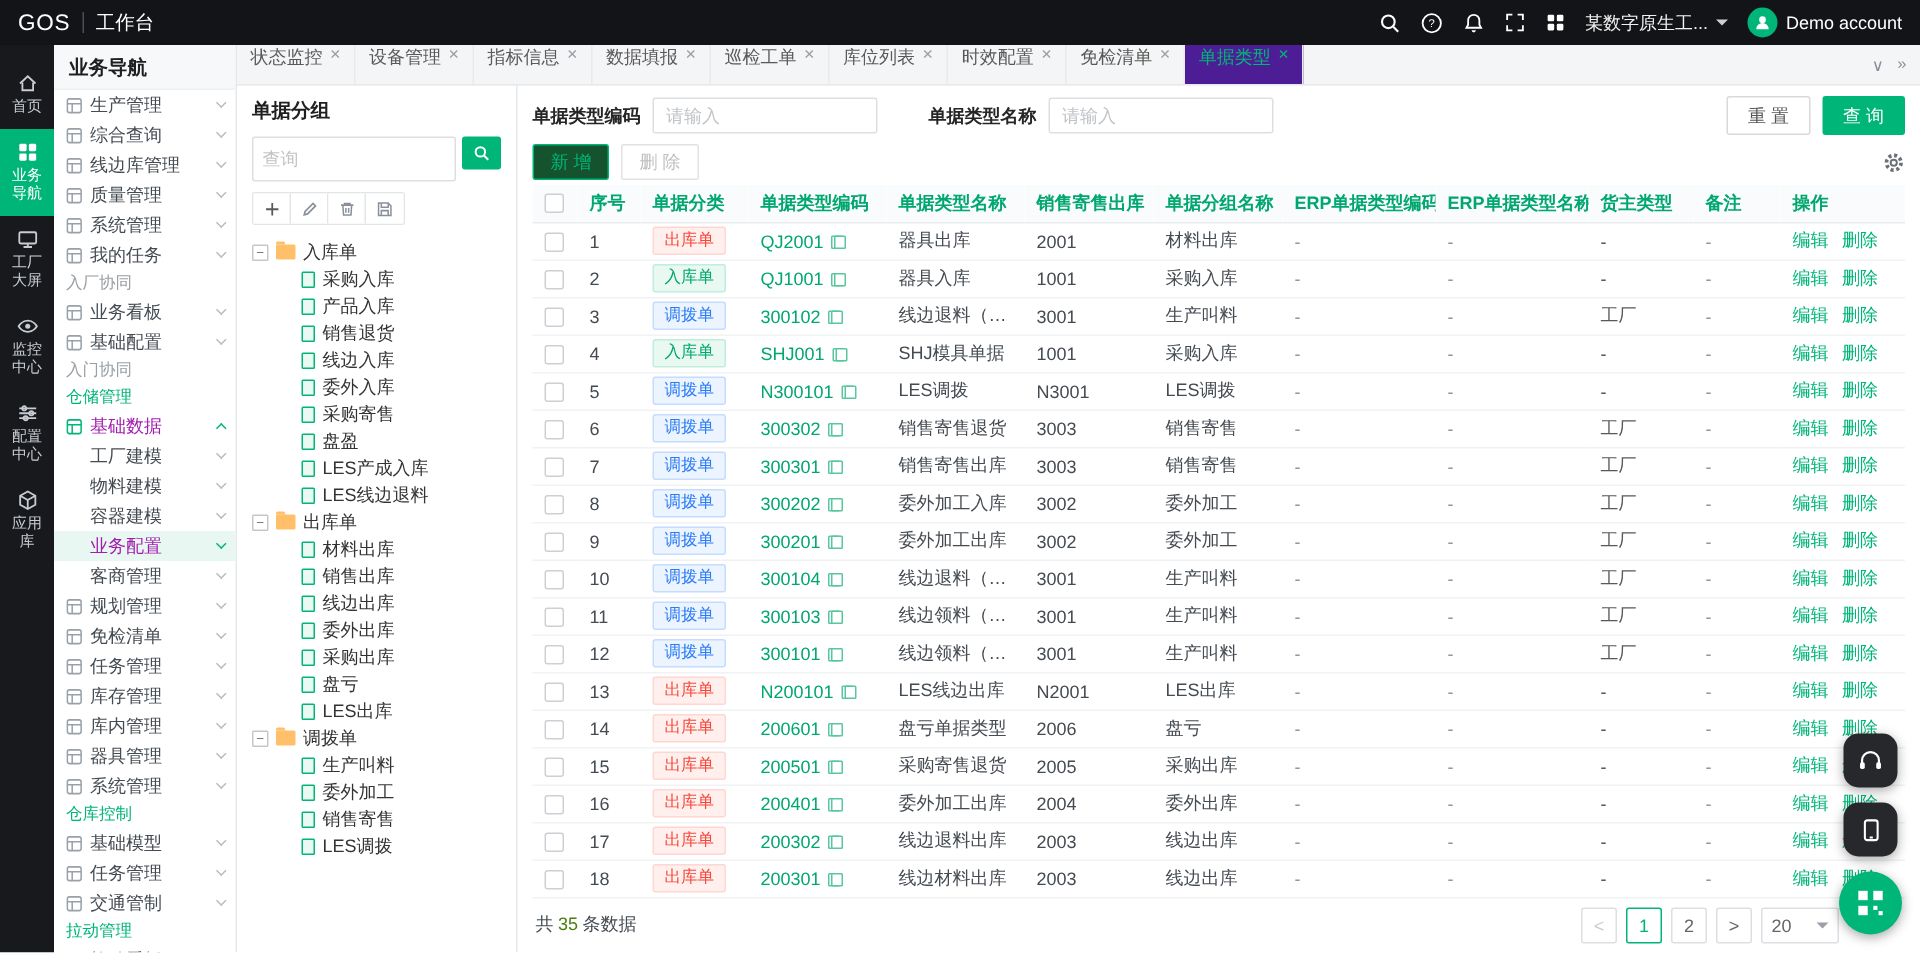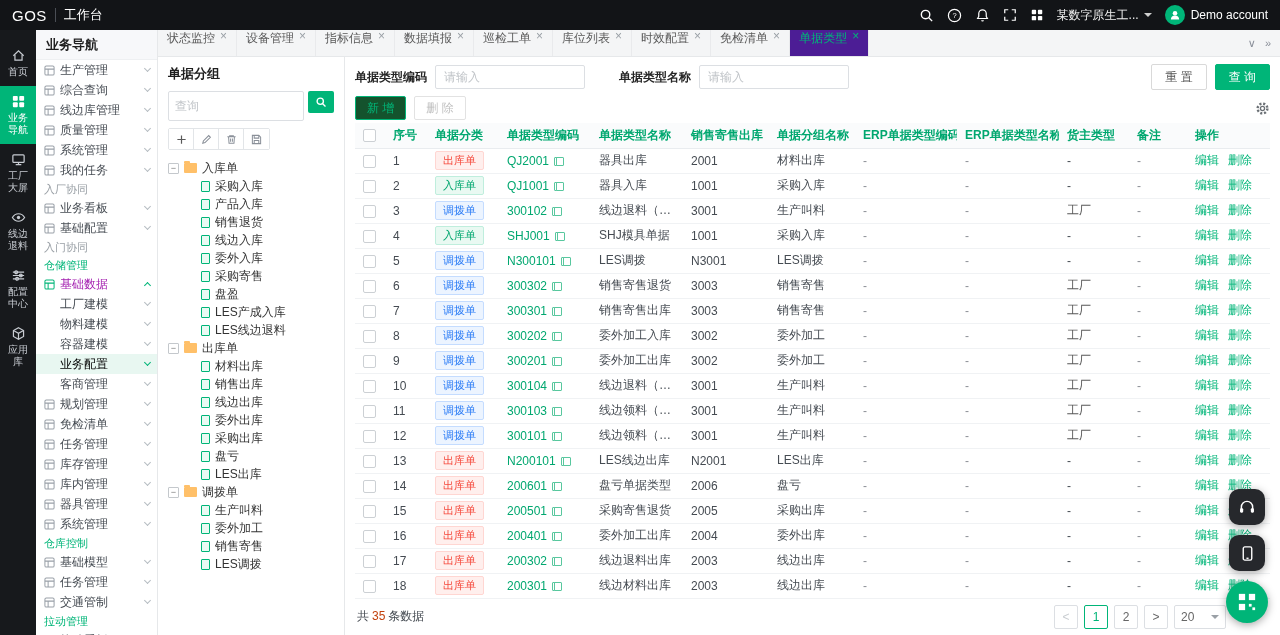--- a/index.html
+++ b/index.html
@@ -26,21 +26,21 @@
 .rail-label{font-size:10px;line-height:12px;text-align:center;width:22px;word-break:break-all}
 
 
 .sidebar{position:absolute;top:30px;left:36px;width:122px;bottom:0;background:#fff;border-right:1px solid #e6e8ea;overflow:hidden;z-index:20}
 .sidebar-title{height:30px;line-height:30px;padding:0 10px;font-weight:bold;font-size:13px;color:#1f1f1f;background:#f7f8fa;border-bottom:1px solid #eef0f2}
 .menu-item{height:20px;display:flex;align-items:center;gap:5px;padding:0 7px 0 8px;color:#454b52;cursor:pointer;white-space:nowrap}
 .menu-item .lbl{flex:1;font-size:12px;overflow:hidden}
 .mi-icon{color:#99a0a8;display:inline-flex;flex:none}
 .menu-item.active{color:#a21caf}
 .menu-item.active .mi-icon{color:#00b578}
-.menu-item.selected{background:#e8f7f1;color:#000000}
+.menu-item.selected{background:#e8f7f1;color:#a21caf}
 .menu-child{padding-left:24px}
 .menu-section{height:18px;line-height:18px;padding:0 8px;font-size:11px;color:#9aa0a6;white-space:nowrap}
 .menu-section.green{color:#00b578}
 .chev{width:5px;height:5px;border-right:1px solid #b6bcc2;border-bottom:1px solid #b6bcc2;transform:rotate(45deg);margin-top:-3px;flex:none}
 .chev.up{transform:rotate(-135deg);margin-top:3px}
 .menu-item.active .chev,.menu-item.selected .chev{border-color:#00b578}
 
 
 .tabbar{position:absolute;top:30px;left:158px;right:0;height:27px;background:#f4f5f6;border-bottom:1px solid #e6e8ea;display:flex;align-items:stretch;z-index:10}
 .tabs{display:flex;flex:1;overflow:hidden}
@@ -94,21 +94,21 @@
 .badge.in{color:#00a76f;background:#e9f9f2;border:1px solid #bfeedd}
 .badge.transfer{color:#2b7cf6;background:#ecf4ff;border:1px solid #c4dcff}
 .code-link{color:#00a76f;cursor:pointer}
 .copy-ic{display:inline-block;width:8px;height:9px;position:relative;margin-left:5px;vertical-align:-1px}
 .copy-ic:before{content:"";position:absolute;left:0;bottom:0;width:6px;height:7px;border:1px solid #58c79e;border-radius:1px;background:#fff}
 .copy-ic:after{content:"";position:absolute;left:2px;top:0;width:6px;height:7px;border:1px solid #58c79e;border-radius:1px;background:#fff}
 .owner-tag{color:#595959}
 .op-link{color:#00b578;margin-right:9px;cursor:pointer}
 .table-footer{display:flex;align-items:center;justify-content:space-between;height:36px;padding:0 2px}
 .total{color:#454b52}
-.total .num{color:#c2410c;margin:0 3px}
+.total .num{color:#4d7c0f;margin:0 3px}
 .pager{display:flex;align-items:center;gap:6px;margin-right:42px}
 .page-btn{min-width:24px;height:24px;border:1px solid #dcdfe3;border-radius:2px;background:#fff;display:flex;align-items:center;justify-content:center;color:#666;cursor:pointer;padding:0 4px}
 .page-btn.active{border-color:#00b578;color:#00b578}
 .page-btn.disabled{color:#c9cdd1}
 .page-size{height:24px;border:1px solid #dcdfe3;border-radius:2px;display:flex;align-items:center;justify-content:space-between;padding:0 6px;color:#666;width:52px;background:#fff;cursor:pointer}
 .page-size .caret-down{border-top-color:#9aa0a6}
 
 
 .floats{position:absolute;right:12px;bottom:12px;display:flex;flex-direction:column;align-items:center;gap:10px;z-index:60}
 .float-btn{width:36px;height:36px;border-radius:10px;background:#26282c;display:flex;align-items:center;justify-content:center;box-shadow:0 2px 8px rgba(0,0,0,.35);cursor:pointer}
@@ -201,21 +201,21 @@
       </span>
       <span class="rail-label">工厂大屏</span>
     </div>
     <div class="rail-item">
       <span class="tb-icon">
         <svg width="15" height="15" viewBox="0 0 16 16" fill="none" stroke="currentColor" stroke-width="1.3">
           <path d="M1.5 8s2.4-4 6.5-4 6.5 4 6.5 4-2.4 4-6.5 4S1.5 8 1.5 8z"></path>
           <circle cx="8" cy="8" r="1.8" fill="currentColor" stroke="none"></circle>
         </svg>
       </span>
-      <span class="rail-label">线边退料</span>
+      <span class="rail-label">监控中心</span>
     </div>
     <div class="rail-item">
       <span class="tb-icon">
         <svg width="15" height="15" viewBox="0 0 16 16" fill="none" stroke="currentColor" stroke-width="1.3">
           <path d="M2 4.5h12M2 8h12M2 11.5h12"></path>
           <circle cx="5.5" cy="4.5" r="1.5"></circle>
           <circle cx="10.5" cy="8" r="1.5"></circle>
           <circle cx="6.5" cy="11.5" r="1.5"></circle>
         </svg>
       </span>

